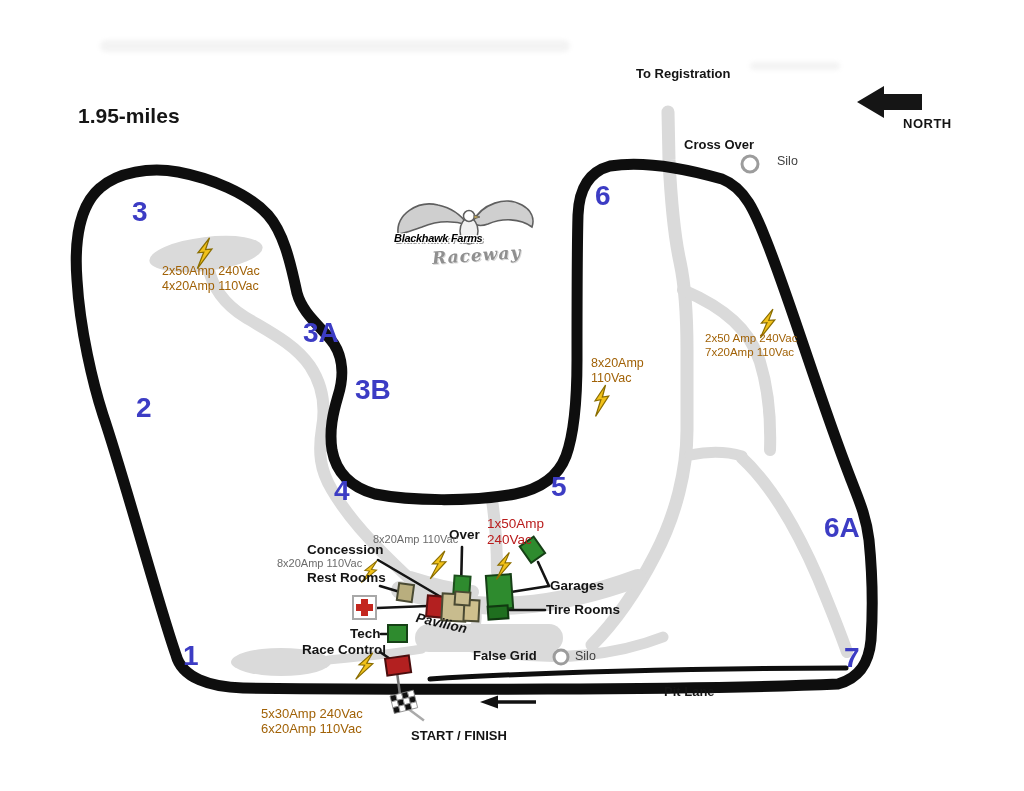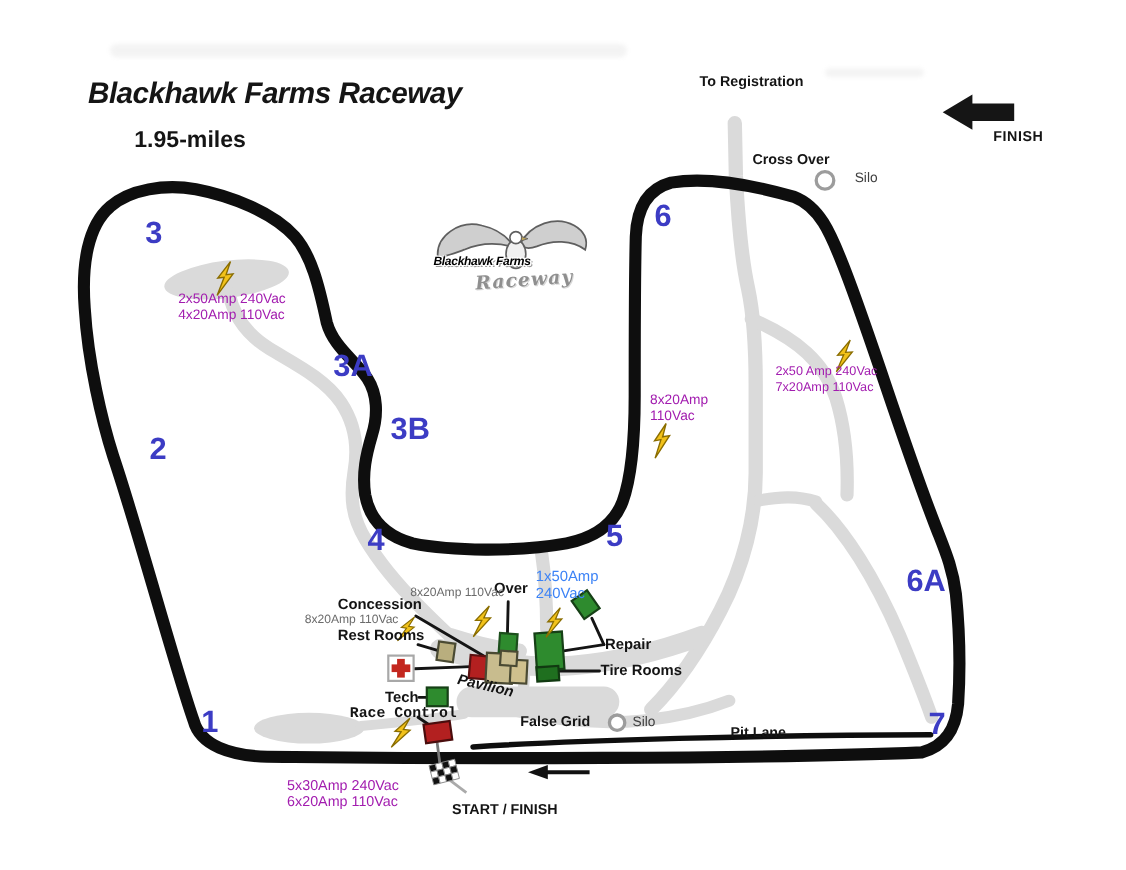--- a/index.html
+++ b/index.html
@@ -8,21 +8,21 @@
     font-family:"Liberation Sans",sans-serif;overflow:hidden;
   }
   #trackSvg{position:absolute;left:0;top:0;}
   .abs{position:absolute;white-space:nowrap;}
   .map-title{font-size:27px;font-weight:bold;font-style:italic;color:#151515;letter-spacing:-0.5px;}
   .map-sub{font-size:21px;font-weight:bold;color:#151515;}
   .turn{font-size:28px;font-weight:bold;color:#3c3cc4;}
   .fac{font-size:13.5px;font-weight:bold;color:#141414;}
   .fac-sm{font-size:13px;font-weight:bold;color:#141414;}
   .plain{font-size:12.5px;color:#3f3f3f;}
-  .pwr{font-size:12.5px;color:#a21caf;line-height:1.18;}
+  .pwr{font-size:12.5px;color:#a16207;line-height:1.18;}
   .pwr-sm{font-size:11px;color:#6b6b6b;line-height:1.15;}
   .pavilion{transform:rotate(13deg);transform-origin:left top;}
   .logo-red{
     font-size:11px;font-weight:bold;font-style:italic;color:#000000;letter-spacing:-0.3px;
     text-shadow:-1px -1px 0 #fff,1px -1px 0 #fff,-1px 1px 0 #fff,1px 1px 0 #fff,2px 2px 0 #9a9a9a;
   }
   .logo-script{
     font-family:"DejaVu Serif",serif;font-size:17px;font-weight:bold;font-style:italic;color:#8f8f8f;
     text-shadow:-1px -1px 0 #fff,1px 1px 0 #d8d8d8;letter-spacing:1px;transform:rotate(-4deg);
   }
@@ -182,74 +182,73 @@
 
     <g transform="translate(392,196)">
       <path d="M6 38 C4 18 26 4 46 9 C60 12 70 20 76 29 C60 24 44 25 30 31 C19 35 11 38 6 38 Z" fill="#cfcfcf" stroke="#5f5f5f" stroke-width="1.6"></path>
       <path d="M80 27 C90 7 114 0 130 9 C139 14 143 22 140 31 C128 22 110 22 96 28 C88 31 83 29 80 27 Z" fill="#cfcfcf" stroke="#5f5f5f" stroke-width="1.6"></path>
       <ellipse cx="77" cy="35" rx="9" ry="13" fill="#f0f0f0" stroke="#5f5f5f" stroke-width="1.5"></ellipse>
       <circle cx="77" cy="20" r="5.5" fill="#ffffff" stroke="#5f5f5f" stroke-width="1.5"></circle>
       <polygon points="82,19 88,21 82,23" fill="#bda45a" stroke="#5f5f5f" stroke-width="0.8"></polygon>
     </g>
   </svg>
 
-  <div class="abs map-title" style="left:80px;top:70px;">Blackhawk Farms Raceway</div>
-  <div class="abs map-sub" style="left:78px;top:116px;margin-left:44px;">1.95-miles</div>
+  <div class="abs map-sub" style="left:78px;top:104px;">1.95-miles</div>
 
   <div class="abs logo-red" style="left:394px;top:232px;">Blackhawk Farms</div>
   <div class="abs logo-script" style="left:432px;top:245px;">Raceway</div>
 
   <div class="abs turn" style="left:132px;top:196px;">3</div>
   <div class="abs turn" style="left:136px;top:392px;">2</div>
   <div class="abs turn" style="left:183px;top:640px;">1</div>
   <div class="abs turn" style="left:303px;top:317px;">3A</div>
   <div class="abs turn" style="left:355px;top:374px;">3B</div>
   <div class="abs turn" style="left:334px;top:475px;">4</div>
   <div class="abs turn" style="left:551px;top:471px;">5</div>
   <div class="abs turn" style="left:595px;top:180px;">6</div>
   <div class="abs turn" style="left:824px;top:512px;">6A</div>
   <div class="abs turn" style="left:844px;top:642px;">7</div>
 
   <div class="abs fac-sm" style="left:636px;top:66px;">To Registration</div>
   <div class="abs fac-sm" style="left:684px;top:137px;">Cross Over</div>
   <div class="abs plain" style="left:777px;top:154px;">Silo</div>
-  <div class="abs fac-sm" style="left:903px;top:116px;letter-spacing:0.5px;">FINISH</div>
+  <div class="abs fac-sm" style="left:903px;top:116px;letter-spacing:0.5px;">NORTH</div>
 
   <div class="abs fac" style="left:307px;top:542px;">Concession</div>
   <div class="abs fac" style="left:449px;top:527px;">Over</div>
   <div class="abs fac" style="left:307px;top:570px;">Rest Rooms</div>
-  <div class="abs fac" style="left:550px;top:578px;">Repair</div>
+  <div class="abs fac" style="left:550px;top:578px;">Garages</div>
   <div class="abs fac" style="left:546px;top:602px;">Tire Rooms</div>
   <div class="abs fac pavilion" style="left:418px;top:610px;font-style:italic;">Pavilion</div>
   <div class="abs fac" style="left:350px;top:626px;">Tech</div>
-  <div class="abs fac" style="left:318px;top:642px;font-family:Liberation Mono, monospace;">Race Control</div>
+  <div class="abs fac" style="left:302px;top:642px;">Race Control</div>
   <div class="abs fac-sm" style="left:473px;top:648px;">False Grid</div>
   <div class="abs plain" style="left:575px;top:649px;">Silo</div>
-  <div class="abs fac-sm" style="left:664px;top:658px;">Pit Lane</div>
+  <div class="abs fac-sm" style="left:664px;top:684px;">Pit Lane</div>
   <div class="abs fac-sm" style="left:371px;top:728px;margin-left:40px;">START / FINISH</div>
 
   <div class="abs pwr" style="left:162px;top:264px;">
     <div>2x50Amp 240Vac</div>
     <div>4x20Amp 110Vac</div>
   </div>
   <div class="abs pwr" style="left:591px;top:356px;">
     <div>8x20Amp</div>
     <div>110Vac</div>
   </div>
   <div class="abs pwr" style="left:705px;top:332px;font-size:11.5px;">
     <div>2x50 Amp 240Vac</div>
     <div>7x20Amp 110Vac</div>
   </div>
   <div class="abs pwr-sm" style="left:373px;top:533px;">
     <div>8x20Amp 110Vac</div>
   </div>
   <div class="abs pwr-sm" style="left:277px;top:557px;">
     <div>8x20Amp 110Vac</div>
   </div>
-  <div class="abs pwr" style="left:487px;top:516px;font-size:13.5px;color:#3b82f6;">
+  <div class="abs pwr" style="left:487px;top:516px;font-size:13.5px;color:#b91c1c;">
     <div>1x50Amp</div>
     <div>240Vac</div>
   </div>
   <div class="abs pwr" style="left:261px;top:692px;font-size:13px;margin-top:14px;">
     <div>5x30Amp 240Vac</div>
     <div>6x20Amp 110Vac</div>
   </div>
 
 </div>
 

